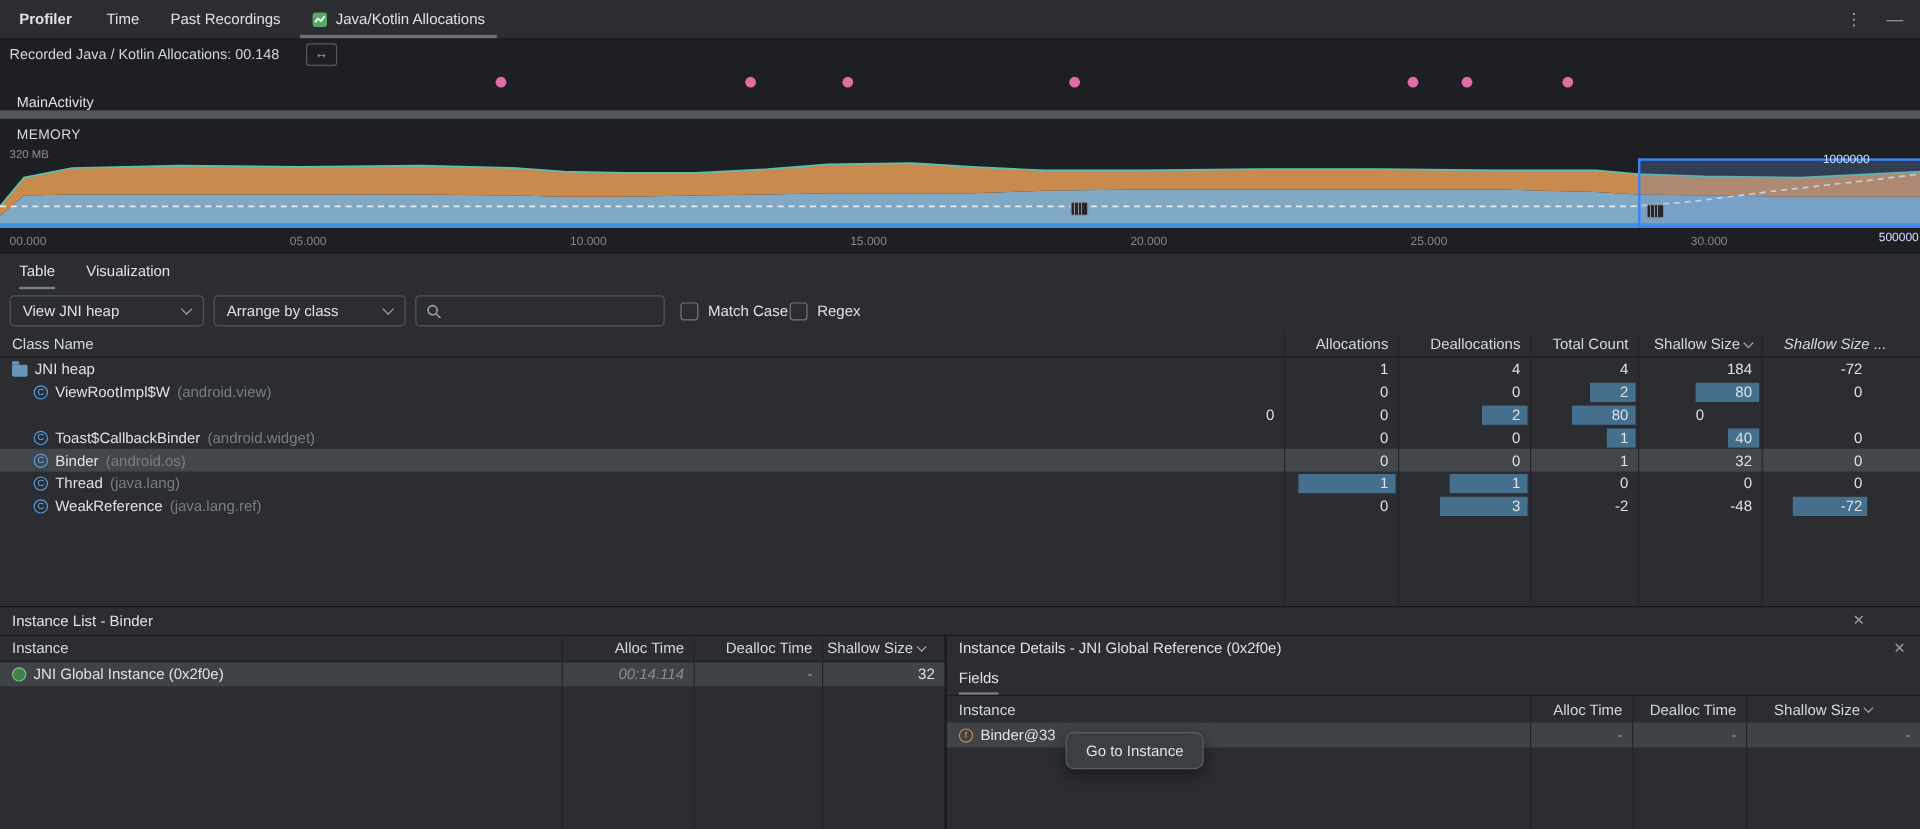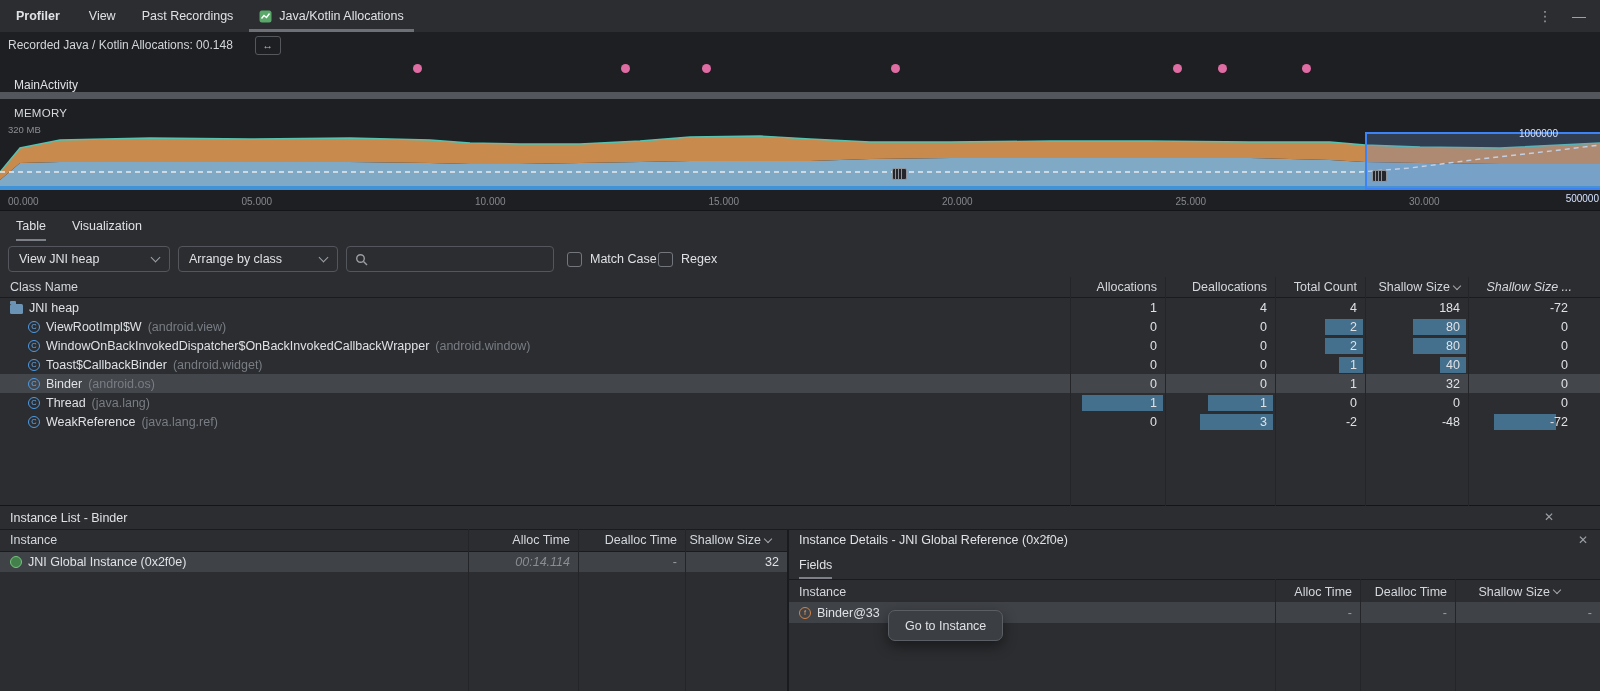--- a/index.html
+++ b/index.html
@@ -84,21 +84,21 @@
   .pkg{color:#797d84;}
   .class-icon{width:12px;height:12px;box-sizing:border-box;border:1px solid #4f9be6;border-radius:50%;flex:none;
               display:flex;align-items:center;justify-content:center;}
   .class-icon::before{content:"C";font-size:7.5px;color:#6fb1ef;line-height:1;}
   .heap-icon{width:13px;height:10px;background:#6b93b5;border-radius:1.5px;position:relative;flex:none;margin-top:2px;}
   .heap-icon::before{content:"";position:absolute;top:-3px;left:0;width:6px;height:3px;background:#6b93b5;border-radius:1px 1px 0 0;}
   .cell{position:relative;height:100%;display:flex;align-items:center;justify-content:flex-end;}
   .cell .bar{position:absolute;right:2px;top:1.5px;bottom:1.5px;background:#45708d;}
   .cell.col6 .bar{right:44px;}
   .cell .val{position:relative;padding-right:8px;}
-  .cell.col6 .val{padding-right:32px;}
+  .cell.col6 .val{padding-right:48px;}
 
   
   .bottom{position:absolute;top:505px;left:0;right:0;bottom:0;background:#2b2d30;border-top:1px solid #141517;}
   .il-title{position:absolute;top:0;left:0;right:0;height:23px;border-bottom:1px solid #1a1b1e;
             display:flex;align-items:center;padding-left:10px;}
   .close-x{position:absolute;color:#9da0a6;font-size:12px;cursor:pointer;}
   .x-il{right:46px;top:4px;}
   .lp{position:absolute;top:23px;left:0;width:787px;bottom:0;}
   .lp-sep,.rp-sep{position:absolute;width:1px;background:#232529;z-index:2;pointer-events:none;}
   .lp-sep{top:0;bottom:0;}
@@ -137,21 +137,21 @@
   .popup-item{padding:0 16px;cursor:pointer;}
 </style>
 </head>
 <body>
 
 <div class="app">
 
   <header class="topbar">
     <span class="app-title">Profiler</span>
     <div class="top-tab">
-      <span>View</span>
+      <span>Time</span>
     </div>
     <div class="top-tab">
       <span>Past Recordings</span>
     </div>
     <div class="top-tab active">
       <span class="alloc-icon">
         <svg width="13" height="13" viewBox="0 0 13 13">
             <rect x="0.5" y="0.5" width="12" height="12" rx="2.5" fill="#59a869"></rect>
             <polyline points="2.5,8.5 5,5.5 7.5,7.5 10.5,3.5" fill="none" stroke="#ffffff" stroke-width="1.4"></polyline>
           </svg>
@@ -313,25 +313,20 @@
             </div>
             <div class="cell col5">
               <div class="bar" style="width: 53px;"></div>
               <span class="val">80</span>
             </div>
             <div class="cell col6">
               <span class="val">0</span>
             </div>
           </div>
           <div class="ct-row">
-            <div class="name-cell indent1">
-              <span class="class-icon"></span>
-              <span>WindowOnBackInvokedDispatcher$OnBackInvokedCallbackWrapper</span>
-              <span class="pkg">(android.window)</span>
-            </div>
             <div class="cell col2">
               <span class="val">0</span>
             </div>
             <div class="cell col3">
               <span class="val">0</span>
             </div>
             <div class="cell col4">
               <div class="bar" style="width: 38px;"></div>
               <span class="val">2</span>
             </div>

